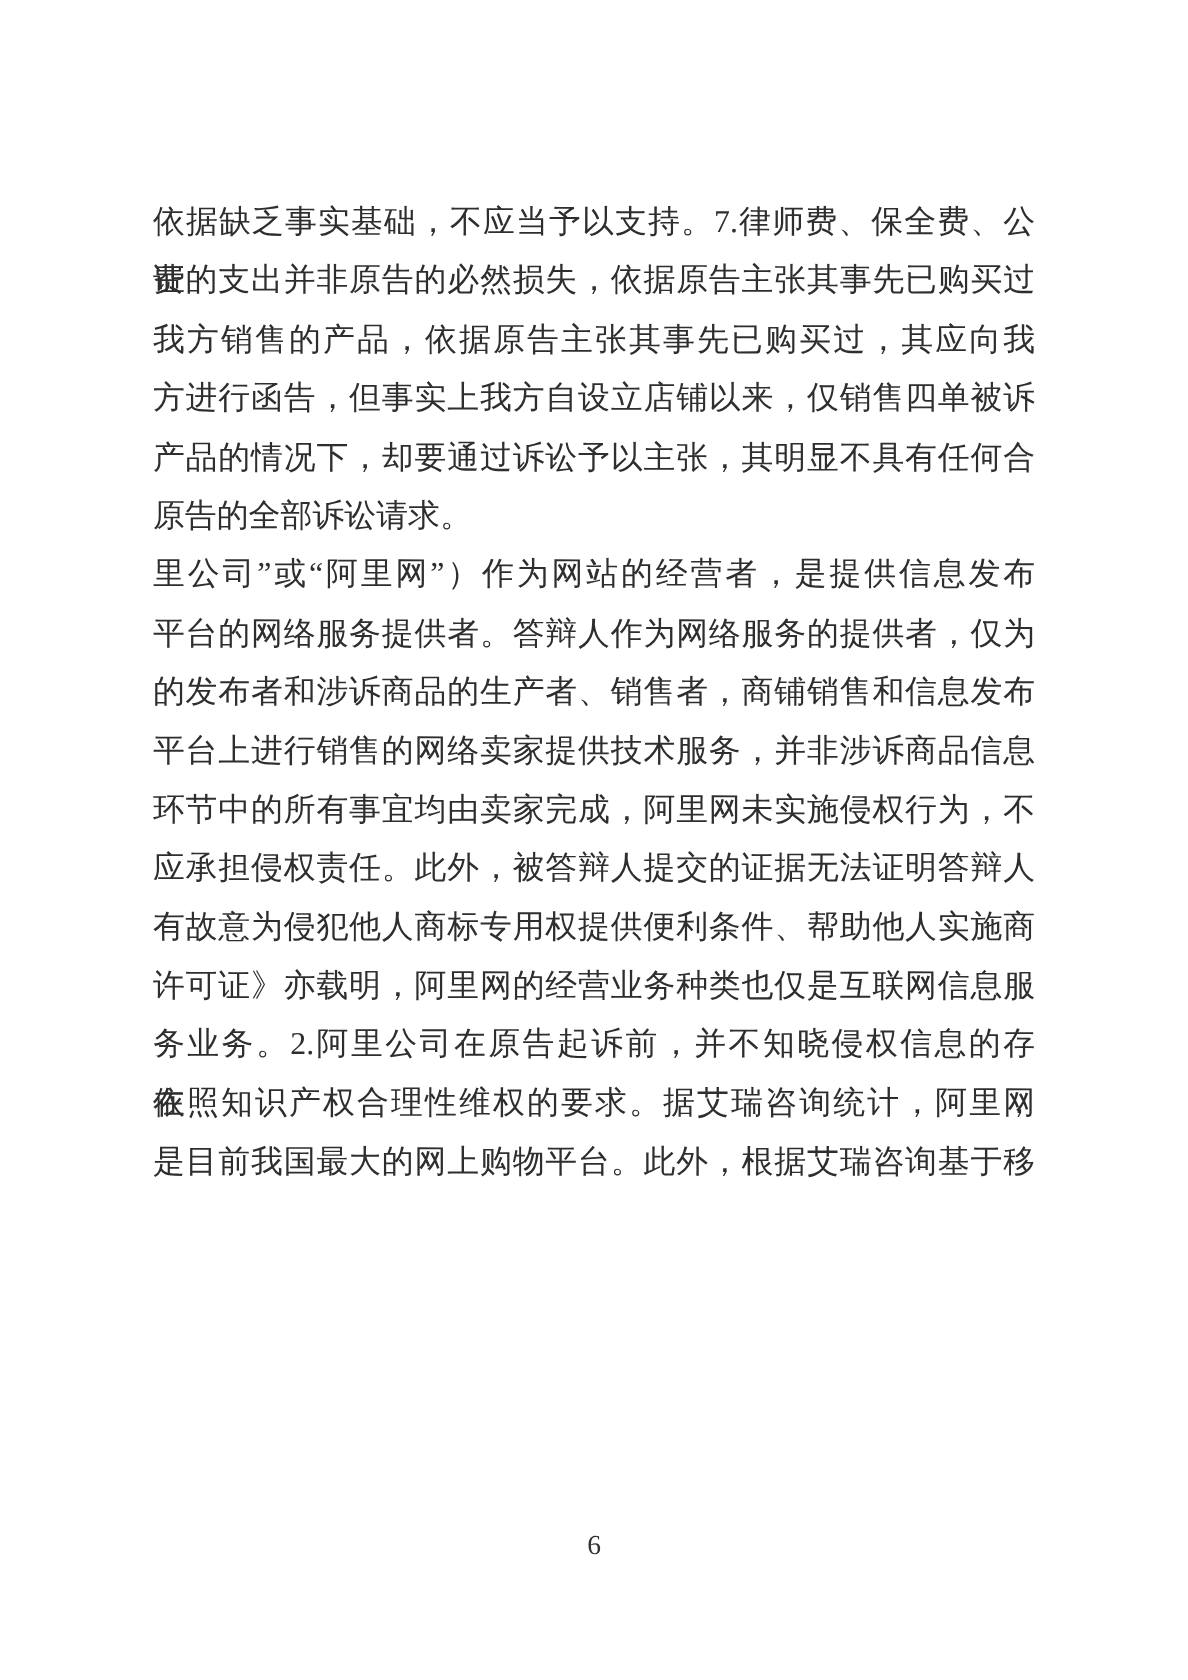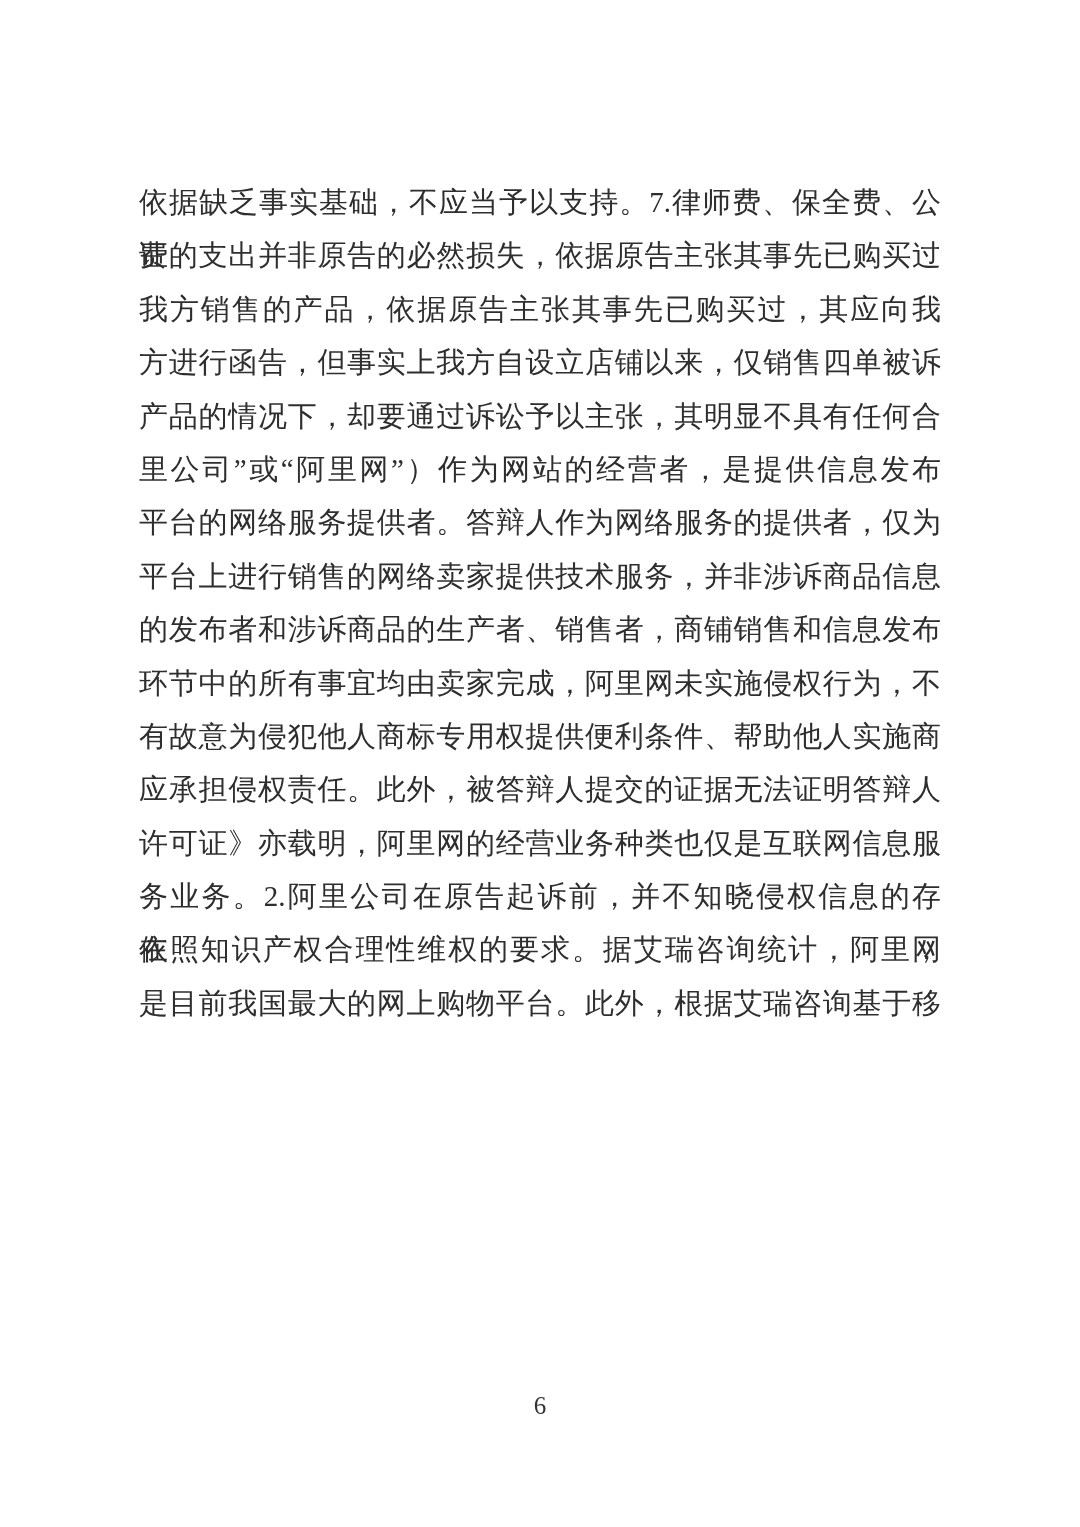--- a/index.html
+++ b/index.html
@@ -56,27 +56,28 @@
 <body>
 
 <div class="page">
 
   <div class="text-block">
     <div class="t-line">依据缺乏事实基础，不应当予以支持。7.律师费、保全费、公证</div>
     <div class="t-line">费的支出并非原告的必然损失，依据原告主张其事先已购买过</div>
     <div class="t-line">我方销售的产品，依据原告主张其事先已购买过，其应向我</div>
     <div class="t-line">方进行函告，但事实上我方自设立店铺以来，仅销售四单被诉</div>
     <div class="t-line">产品的情况下，却要通过诉讼予以主张，其明显不具有任何合</div>
+    <div class="t-line para-end">原告的全部诉讼请求。</div>
     <div class="t-line">里公司”或“阿里网”）作为网站的经营者，是提供信息发布</div>
     <div class="t-line">平台的网络服务提供者。答辩人作为网络服务的提供者，仅为</div>
+    <div class="t-line">的发布者和涉诉商品的生产者、销售者，商铺销售和信息发布</div>
     <div class="t-line">平台上进行销售的网络卖家提供技术服务，并非涉诉商品信息</div>
-    <div class="t-line">的发布者和涉诉商品的生产者、销售者，商铺销售和信息发布</div>
     <div class="t-line">环节中的所有事宜均由卖家完成，阿里网未实施侵权行为，不</div>
+    <div class="t-line">应承担侵权责任。此外，被答辩人提交的证据无法证明答辩人</div>
     <div class="t-line">有故意为侵犯他人商标专用权提供便利条件、帮助他人实施商</div>
-    <div class="t-line">应承担侵权责任。此外，被答辩人提交的证据无法证明答辩人</div>
     <div class="t-line">许可证》亦载明，阿里网的经营业务种类也仅是互联网信息服</div>
     <div class="t-line">务业务。2.阿里公司在原告起诉前，并不知晓侵权信息的存在，</div>
     <div class="t-line">依照知识产权合理性维权的要求。据艾瑞咨询统计，阿里网</div>
     <div class="t-line">是目前我国最大的网上购物平台。此外，根据艾瑞咨询基于移</div>
   </div>
 
   <div class="page-number">6</div>
 
 </div>
 

